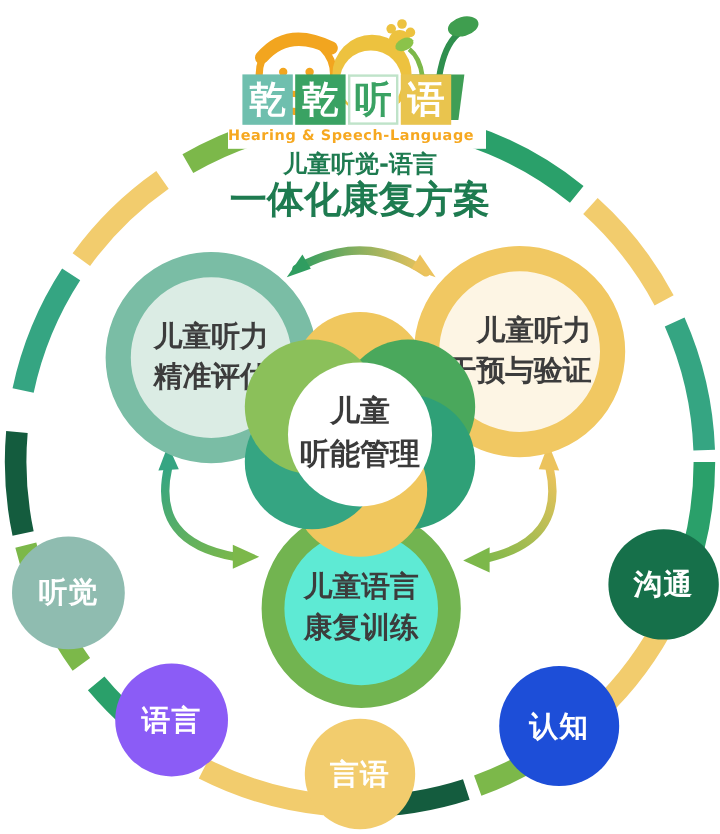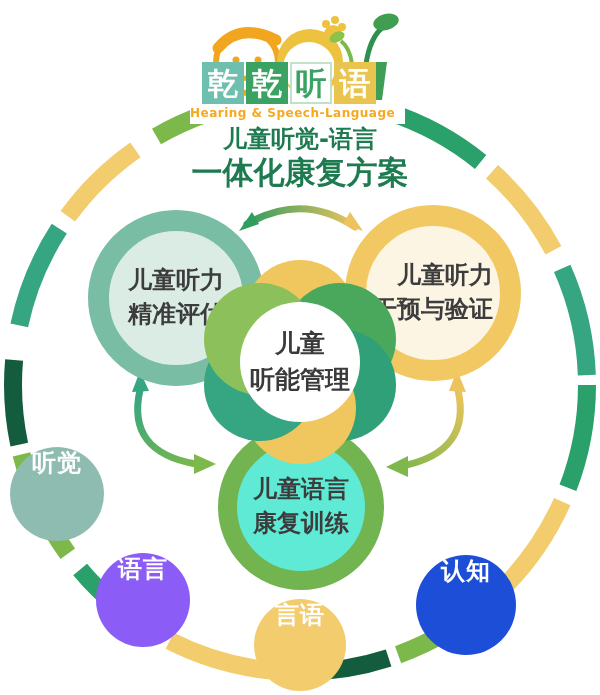--- a/index.html
+++ b/index.html
@@ -17,37 +17,37 @@
         font-size:31px;font-weight:bold;line-height:1;}
   .tile-1{background:#6fbfae;color:#ffffff;}
   .tile-2{background:#3aa263;color:#ffffff;}
   .tile-3{background:#ffffff;color:#3aa263;border:2px solid #bfe3c9;box-sizing:border-box;}
   .tile-4{background:#e9c44e;color:#ffffff;}
   .tagline{position:absolute;left:0;top:106px;width:198px;text-align:right;
            color:#f6a820;font-size:12px;font-weight:bold;letter-spacing:.5px;white-space:nowrap;}
 
   
   .title{position:absolute;left:0;top:124px;width:600px;text-align:center;color:#1e7b50;z-index:5;}
-  .title .t1{font-size:24px;font-weight:bold;line-height:1.25;}
+  .title .t1{font-size:20px;font-weight:bold;line-height:1.25;}
   .title .t2{font-size:31px;font-weight:bold;line-height:1.2;}
 
   
   .node{position:absolute;border-radius:50%;box-sizing:border-box;display:flex;
         align-items:center;justify-content:center;text-align:right;z-index:3;}
   .node .txt{font-weight:bold;color:#3c3c3c;font-size:24px;line-height:1.4;}
   .node-left  {left:88px; top:210px;width:176px;height:176px;border:21px solid #7abda5;background:#dbece4;}
   .node-right {left:345px;top:205px;width:176px;height:176px;border:21px solid #f1c862;background:#fdf5e4;}
   .node-bottom{left:218px;top:424px;width:166px;height:166px;border:19px solid #72b450;background:#5eead4;z-index:4;}
 
   .knot-label{position:absolute;left:240px;top:302px;width:120px;height:120px;border-radius:50%;
         display:flex;align-items:center;justify-content:center;text-align:center;z-index:5;font-family:Liberation Serif, serif;}
   .knot-label .txt{font-weight:bold;color:#3a3a3a;font-size:25px;line-height:1.45;}
 
   
-  .chip{position:absolute;border-radius:50%;display:flex;justify-content:center;
+  .chip{position:absolute;border-radius:50%;display:flex;align-items:center;justify-content:center;
         color:#ffffff;font-weight:bold;font-size:24px;letter-spacing:1px;z-index:6;}
   .chip-hearing  {left:10px; top:447px;width:94px; height:94px; background:#8fbcb0;}
   .chip-language {left:96px; top:553px;width:94px; height:94px; background:#8b5cf6;}
   .chip-speech   {left:254px;top:599px;width:92px; height:92px; background:#f2cc6d;}
   .chip-cognition{left:416px;top:555px;width:100px;height:100px;background:#1d4ed8;}
   .chip-communication{left:507px;top:441px;width:92px;height:92px;background:#16704a;}
 </style>
 </head>
 <body>
 
@@ -189,14 +189,17 @@
   </div>
   <div class="chip chip-language">
     <span>语言</span>
   </div>
   <div class="chip chip-speech">
     <span>言语</span>
   </div>
   <div class="chip chip-cognition">
     <span>认知</span>
   </div>
+  <div class="chip chip-communication">
+    <span>沟通</span>
+  </div>
 
 </div>
 
 </body></html>

